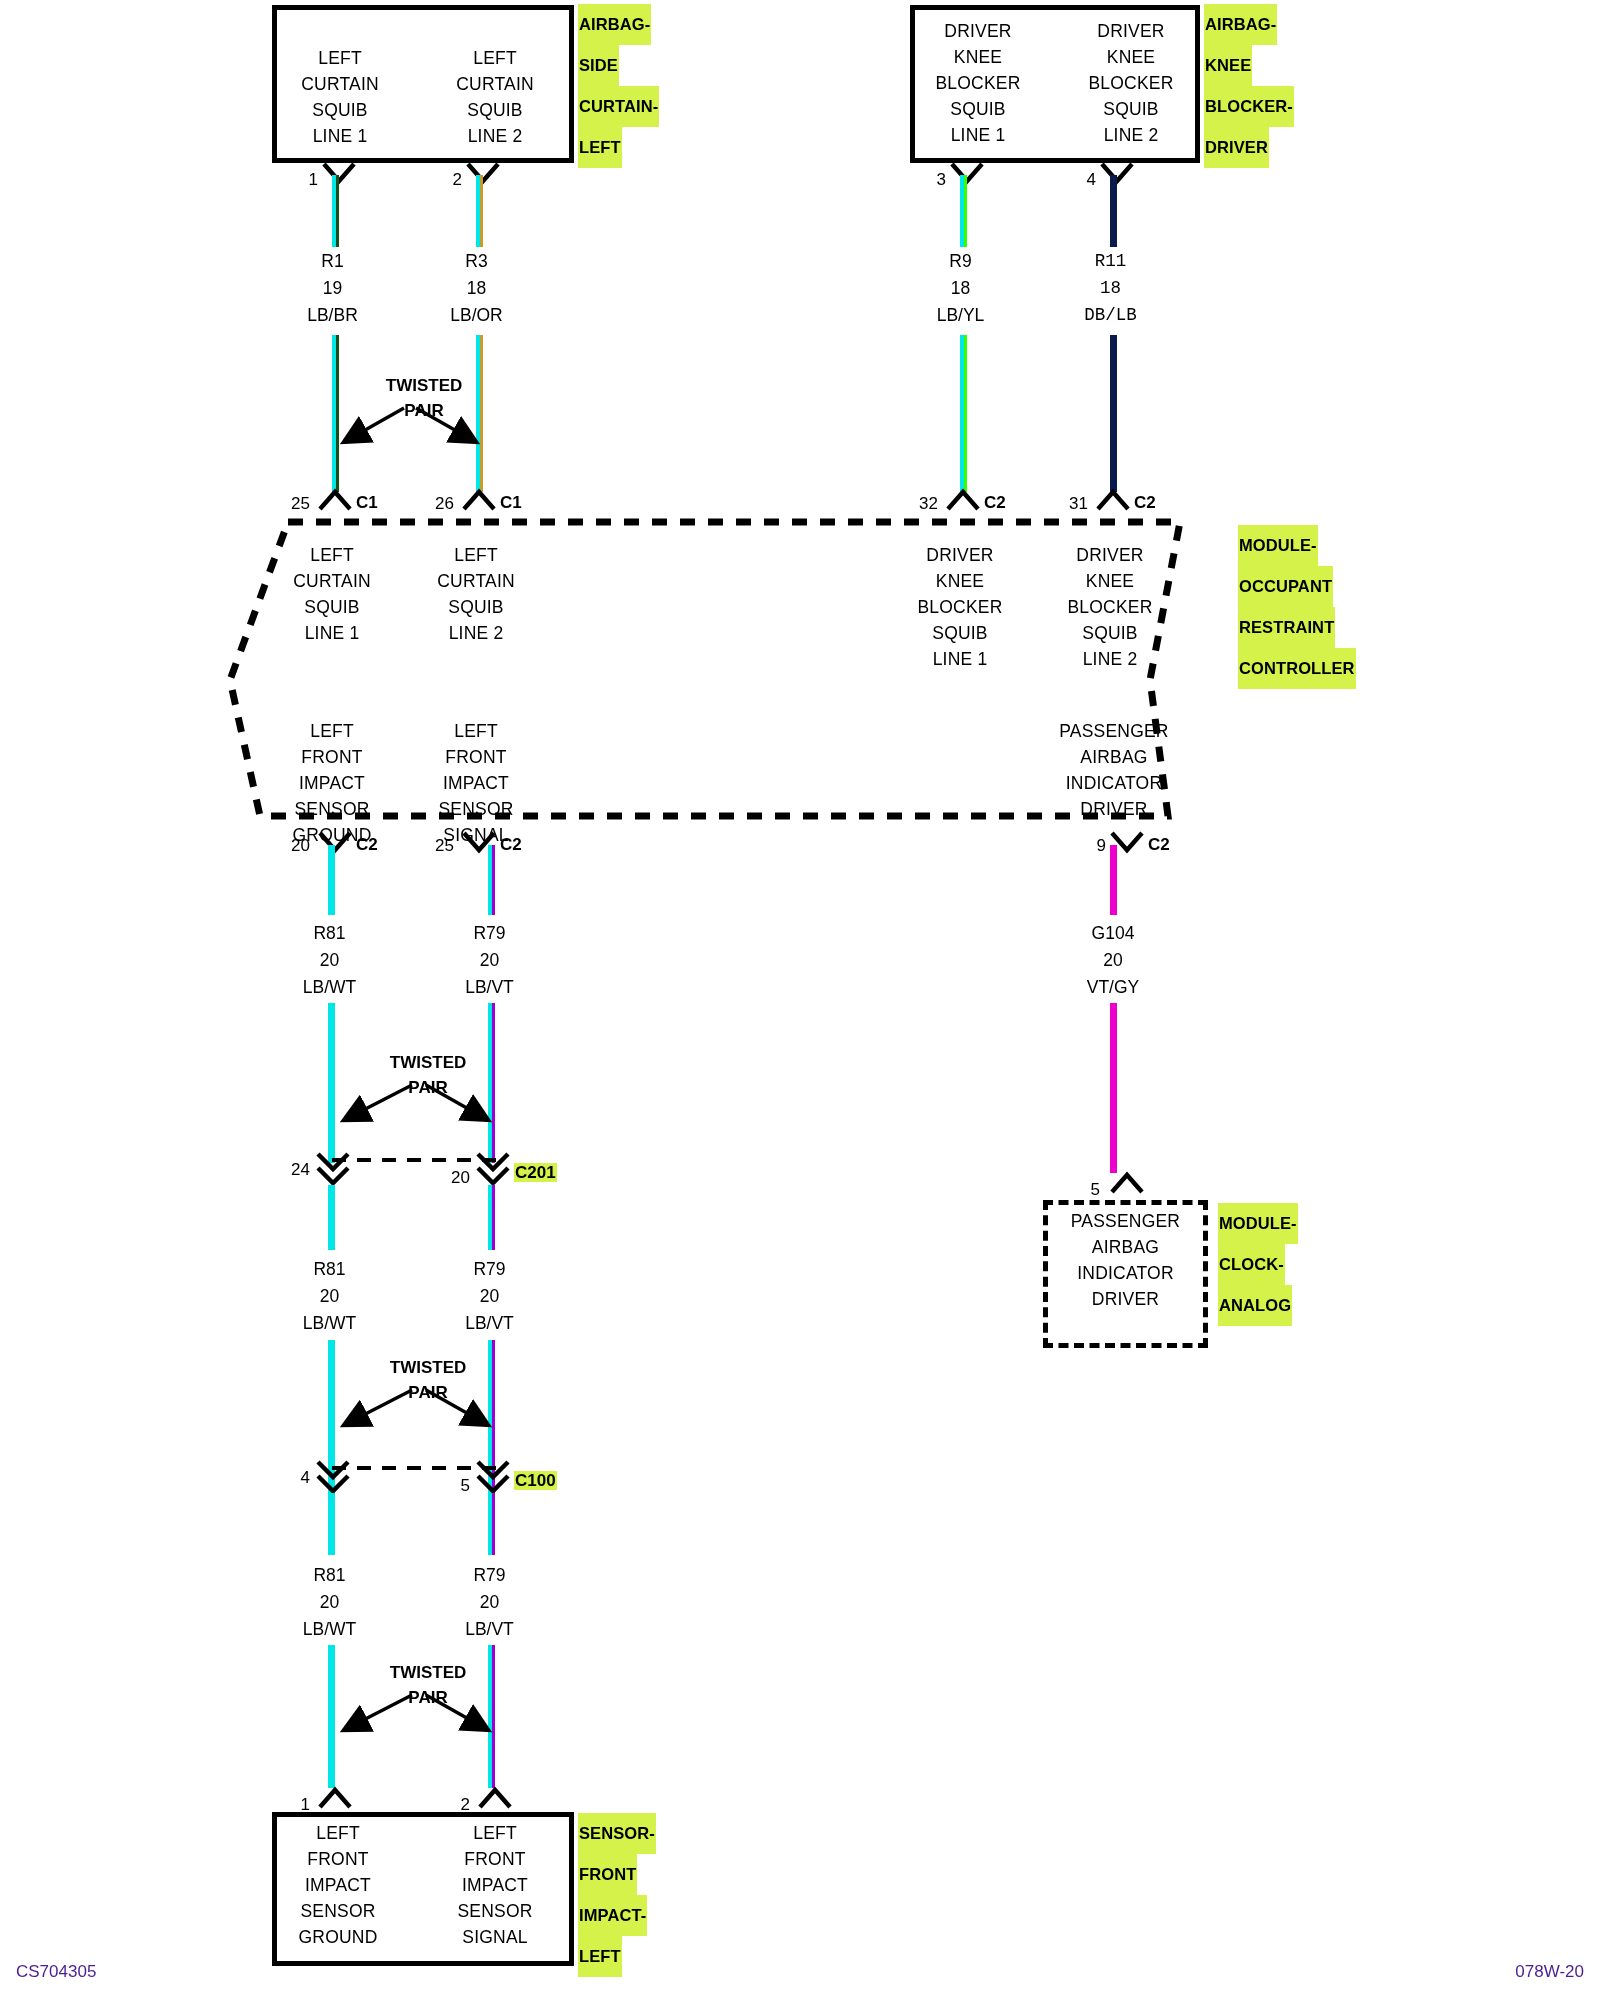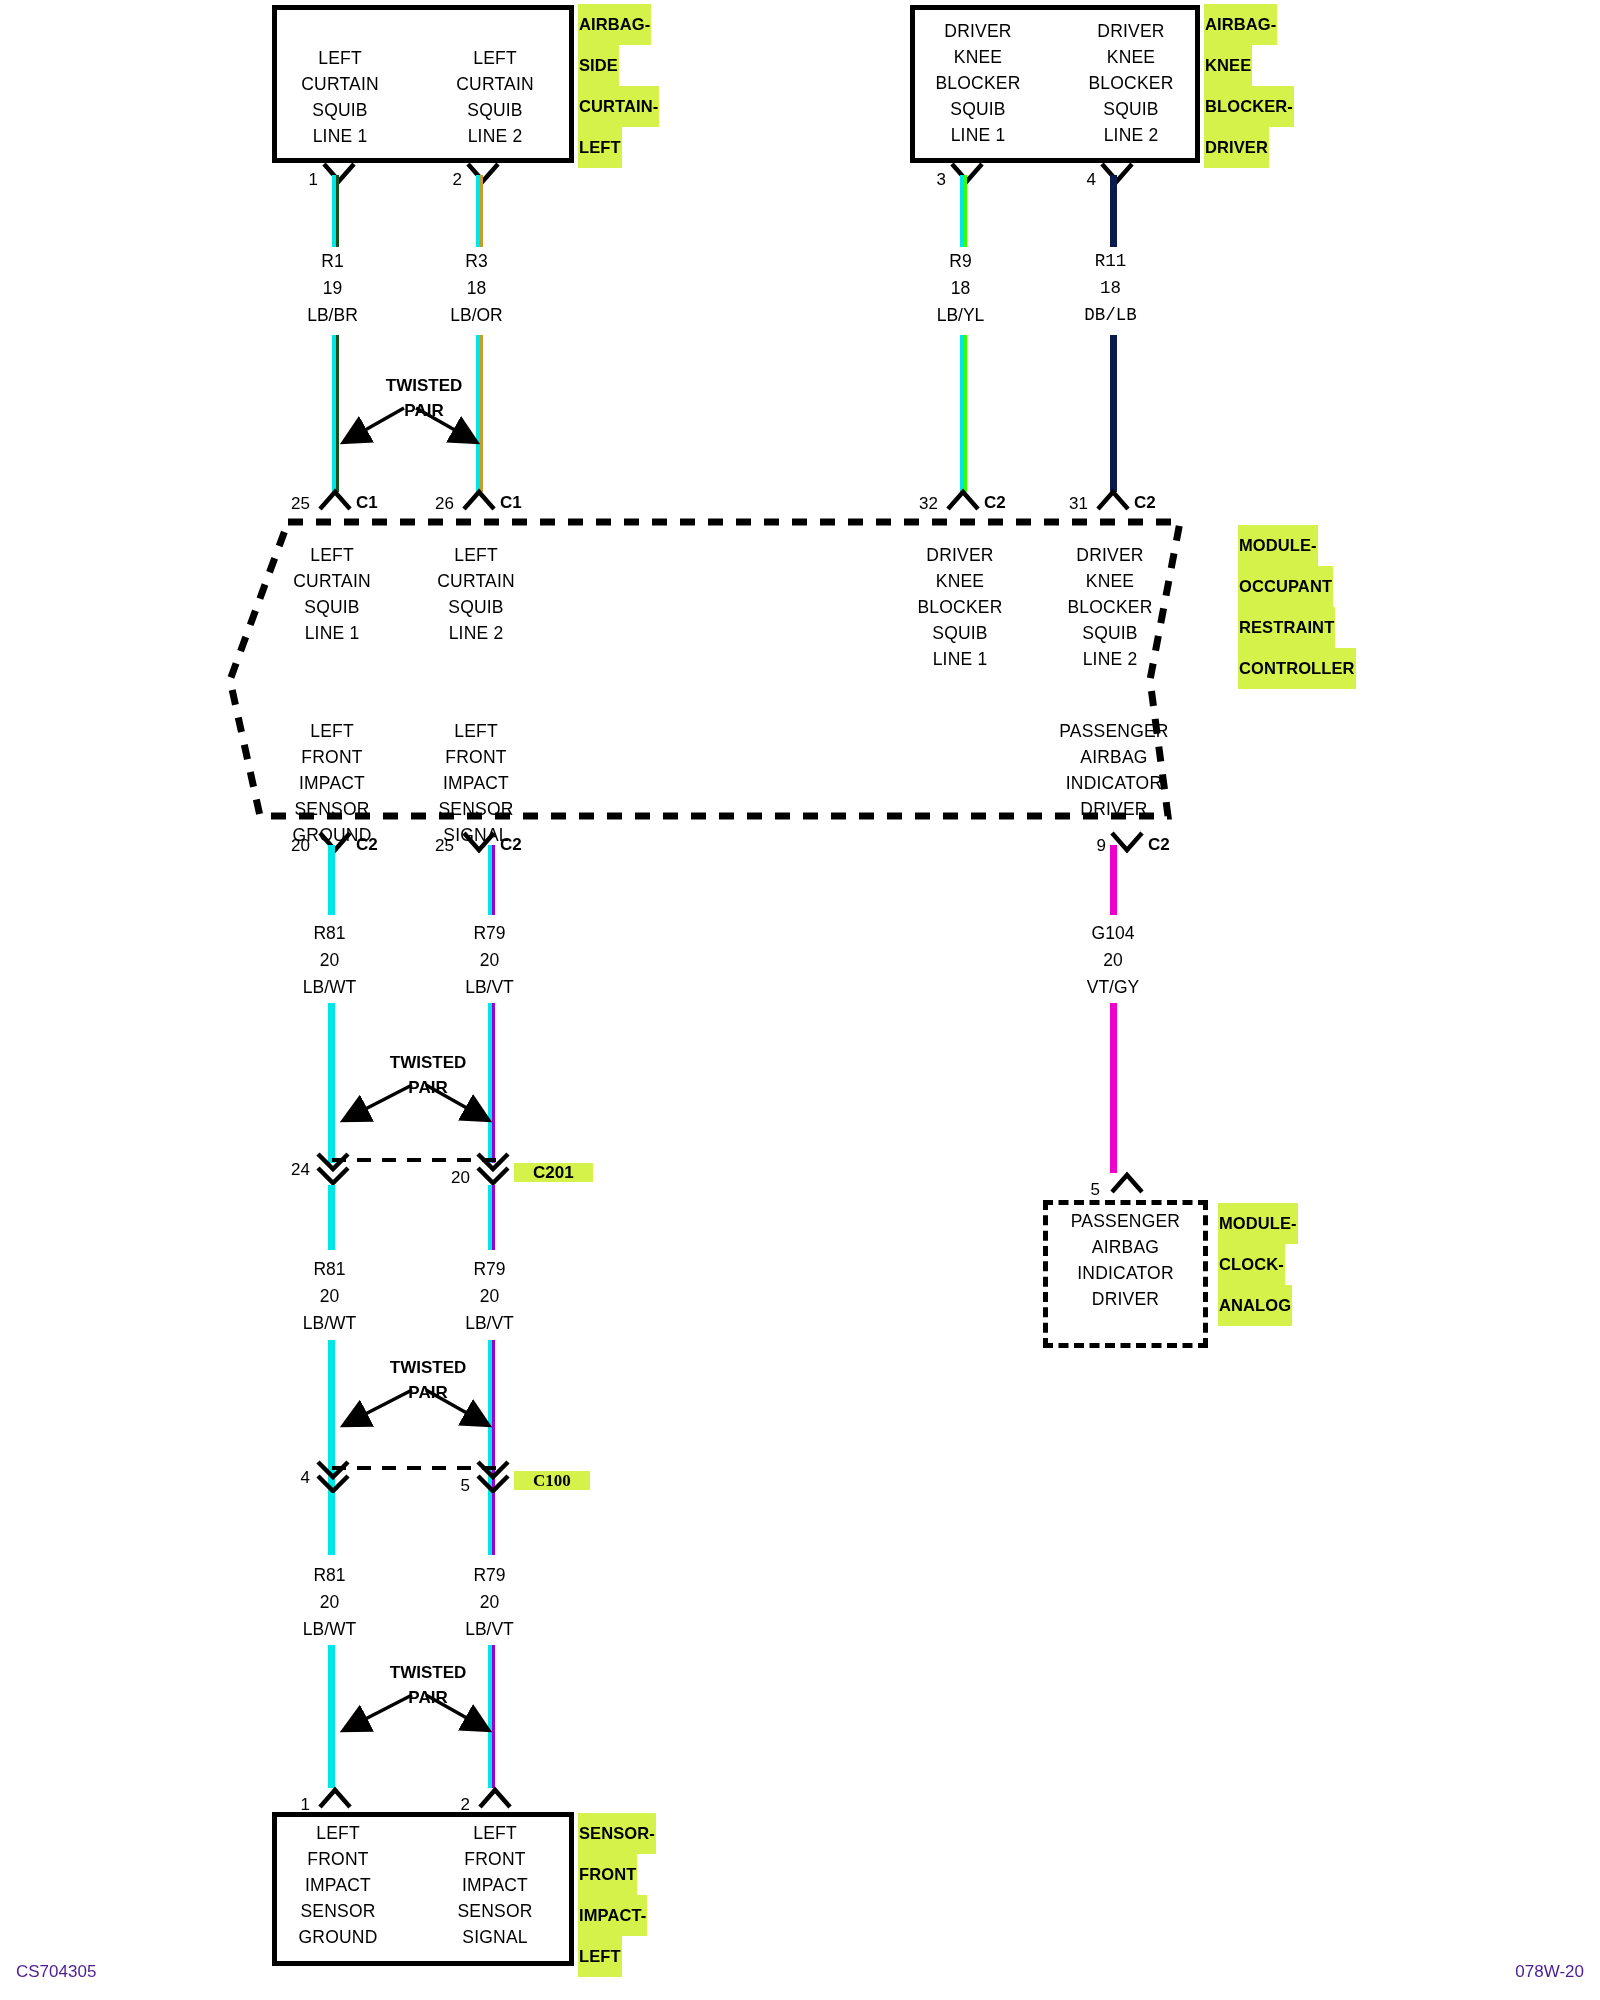--- a/index.html
+++ b/index.html
@@ -85,21 +85,21 @@
   .conn-code{
     position:absolute;
     font-size:17px;
     font-weight:bold;
     color:#000;
   }
   .conn-code.hl span{
     background:#d4f24a;
     color:#000;
     font-weight:bold;
-    padding:0 19px;
+    padding:0 1px;
   }
 
   
   .tp-label{
     position:absolute;
     font-size:17px;
     font-weight:bold;
     text-align:center;
     line-height:25px;
     color:#000;
@@ -373,21 +373,21 @@
   <div class="pin-num" style="left:288px;top:1468px;width:22px;">4</div>
   <svg class="abs" style="left:316px;top:1460px;" width="34" height="34">
     <path d="M2,2 L17,17 L32,2" stroke="#000" stroke-width="4.5" fill="none"></path>
     <path d="M2,16 L17,31 L32,16" stroke="#000" stroke-width="4.5" fill="none"></path>
   </svg>
   <div class="pin-num" style="left:448px;top:1476px;width:22px;">5</div>
   <svg class="abs" style="left:476px;top:1460px;" width="34" height="34">
     <path d="M2,2 L17,17 L32,2" stroke="#000" stroke-width="4.5" fill="none"></path>
     <path d="M2,16 L17,31 L32,16" stroke="#000" stroke-width="4.5" fill="none"></path>
   </svg>
-  <div class="conn-code hl" style="left:514px;top:1471px;font-family:Liberation Serif, serif;"><span>C100</span></div>
+  <div class="conn-code hl" style="left:514px;top:1471px;"><span>C100</span></div>
 
   <div class="wire" style="left:328px;top:1493px;height:62px;background:#00e5e5;"></div>
   <div class="wire-id" style="left:272px;top:1562px;width:115px;">R81
 20
 LB/WT</div>
   <div class="wire" style="left:328px;top:1645px;height:143px;background:#00e5e5;"></div>
 
   <div class="wire" style="left:488px;top:1493px;height:62px;background:linear-gradient(90deg,#00e5e5 0 62%,#9b00d6 62% 100%);"></div>
   <div class="wire-id" style="left:432px;top:1562px;width:115px;">R79
 20

